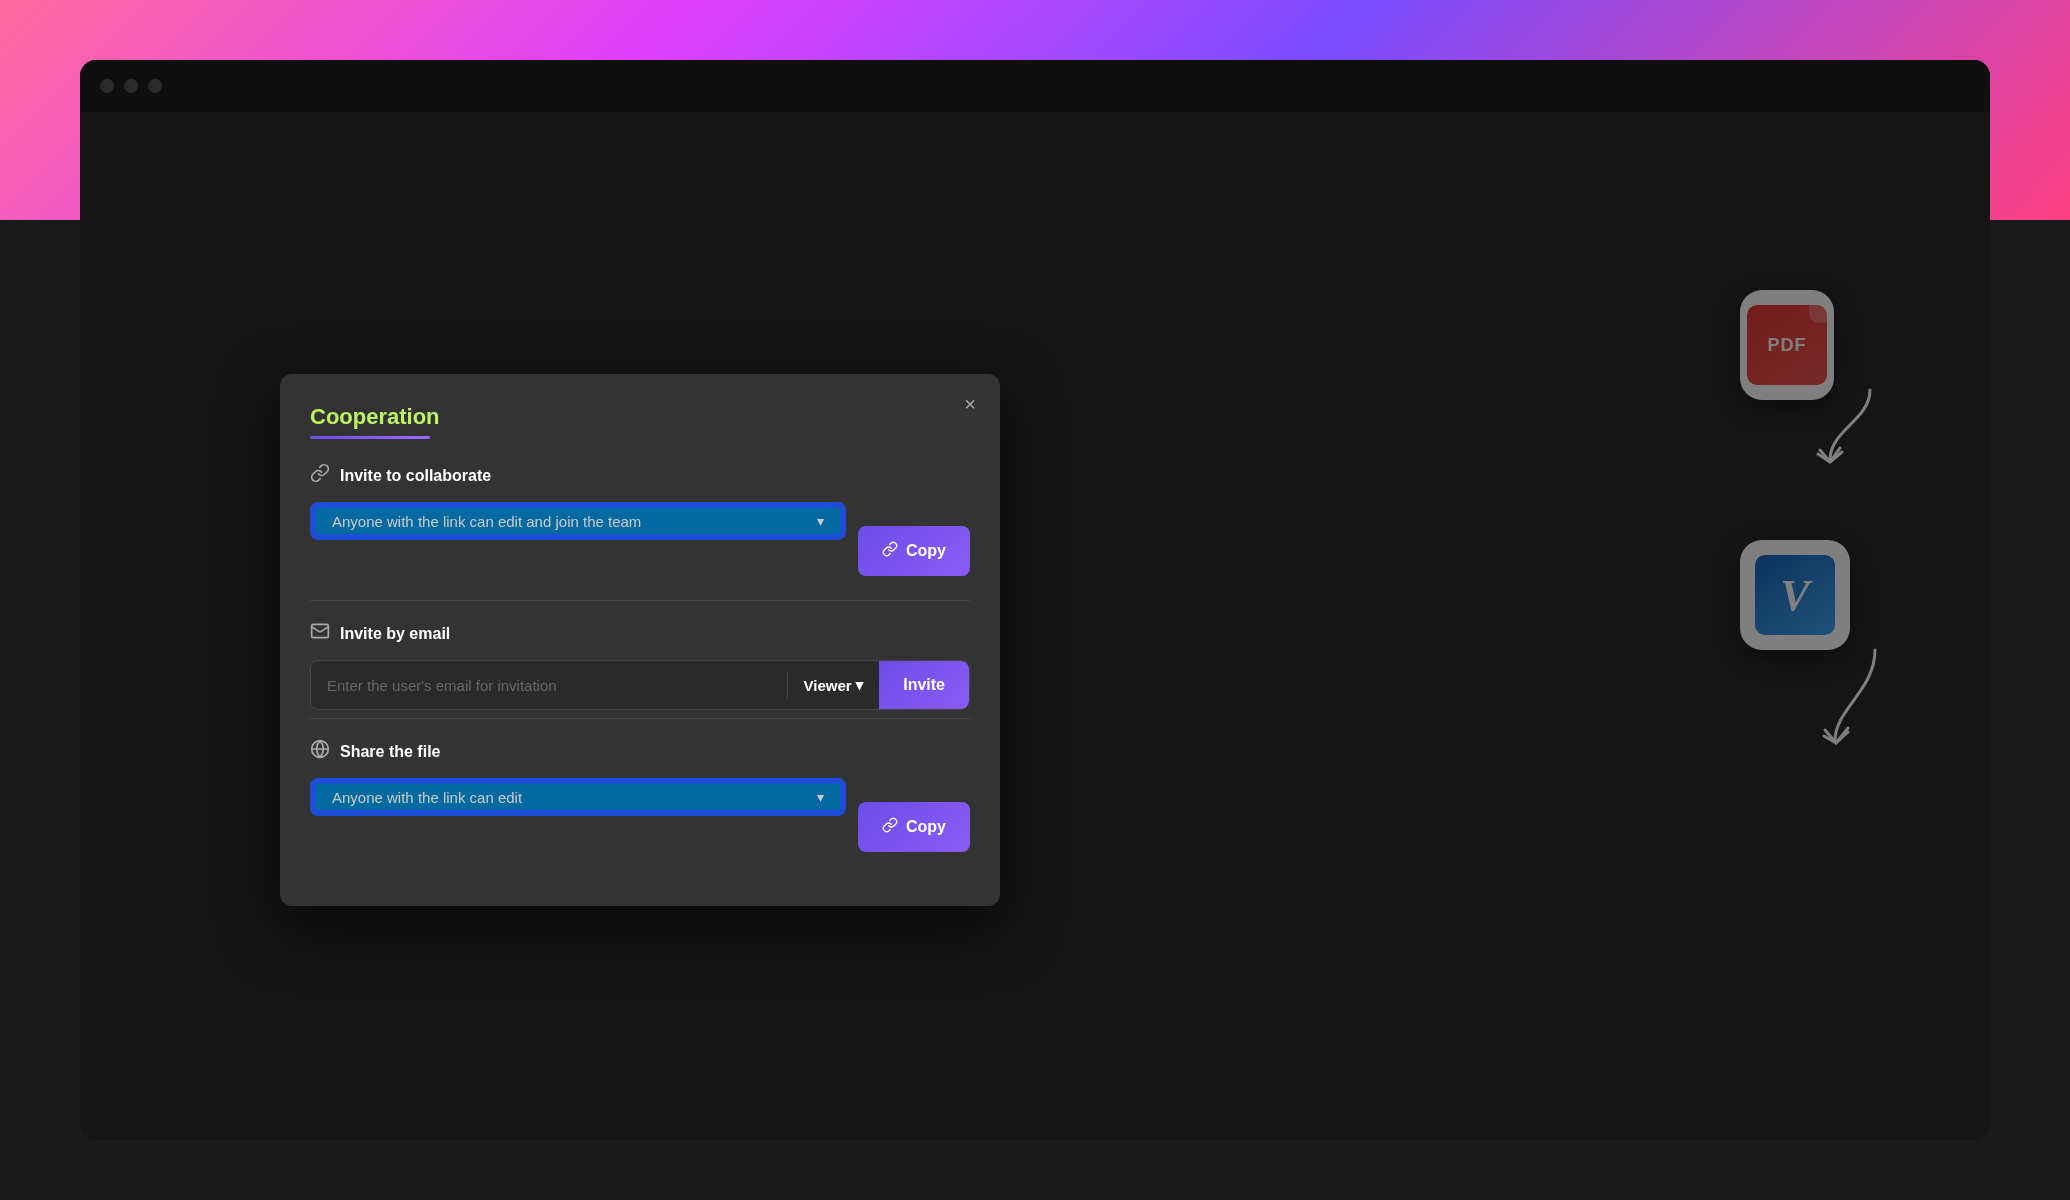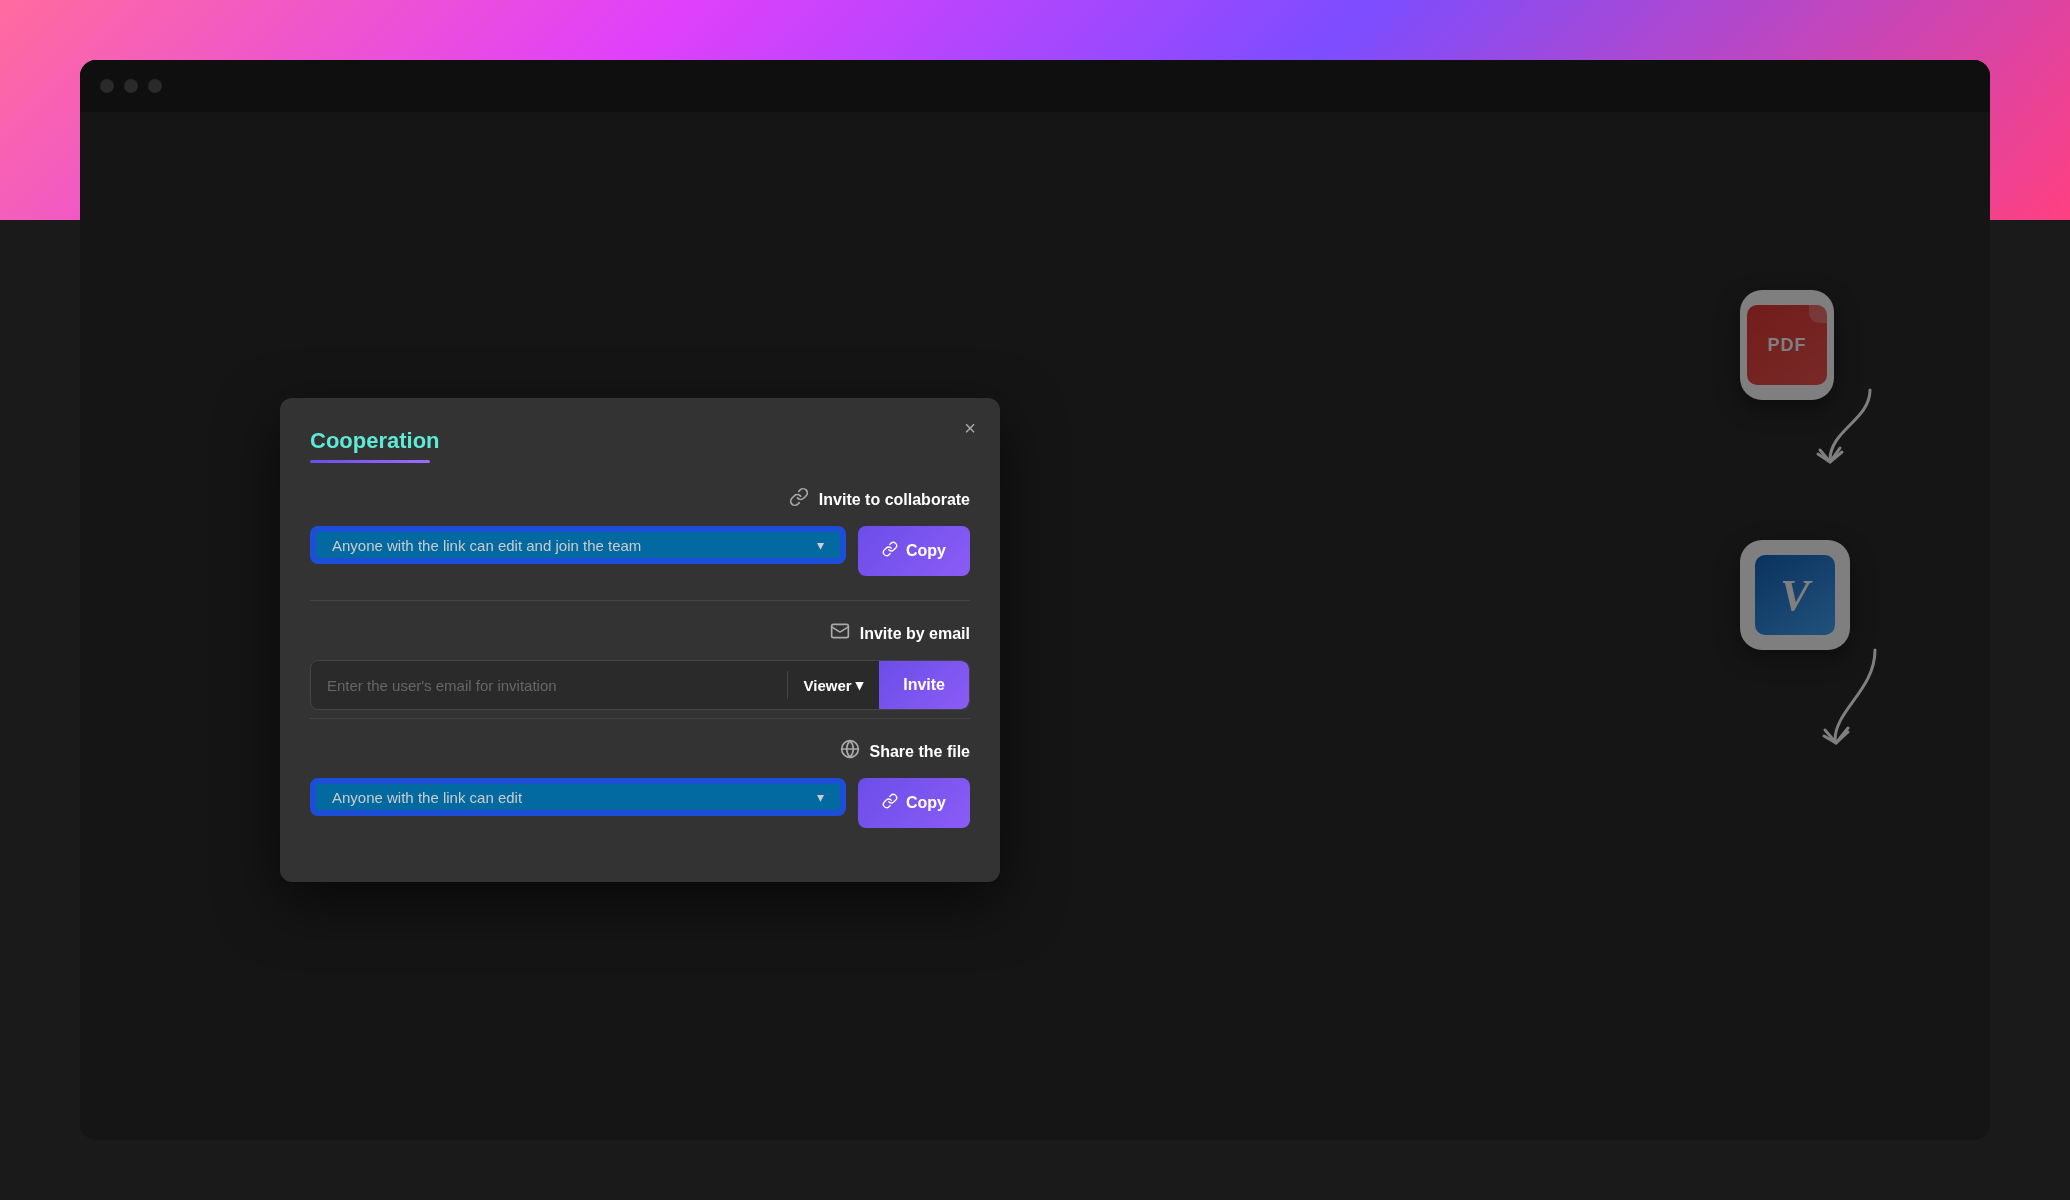--- a/index.html
+++ b/index.html
@@ -73,21 +73,21 @@
       border-radius: 12px;
       width: 720px;
       padding: 30px;
       position: relative;
       box-shadow: 0 20px 60px rgba(0,0,0,0.6);
     }
 
     .dialog-title {
       font-size: 22px;
       font-weight: 700;
-      color: #5eead4;
+      color: #bef264;
       margin-bottom: 6px;
     }
 
     .dialog-title-underline {
       width: 120px;
       height: 3px;
       background: linear-gradient(90deg, #6c4de8, #9c6bff);
       border-radius: 2px;
       margin-bottom: 24px;
     }
@@ -107,21 +107,20 @@
       align-items: center;
       justify-content: center;
     }
 
     
     .section-header {
       display: flex;
       align-items: center;
       gap: 10px;
       margin-bottom: 14px;
-      justify-content: flex-end;
     }
 
     .section-icon {
       color: #aaa;
       font-size: 18px;
     }
 
     .section-title {
       font-size: 16px;
       font-weight: 600;
@@ -166,20 +165,21 @@
       padding: 0 24px;
       height: 50px;
       color: #fff;
       font-size: 16px;
       font-weight: 600;
       cursor: pointer;
       display: flex;
       align-items: center;
       gap: 8px;
       white-space: nowrap;
+      margin-top: 24px;
     }
 
     .copy-btn .link-icon {
       font-size: 16px;
     }
 
     
     .divider {
       border: none;
       border-top: 1px solid #444;

